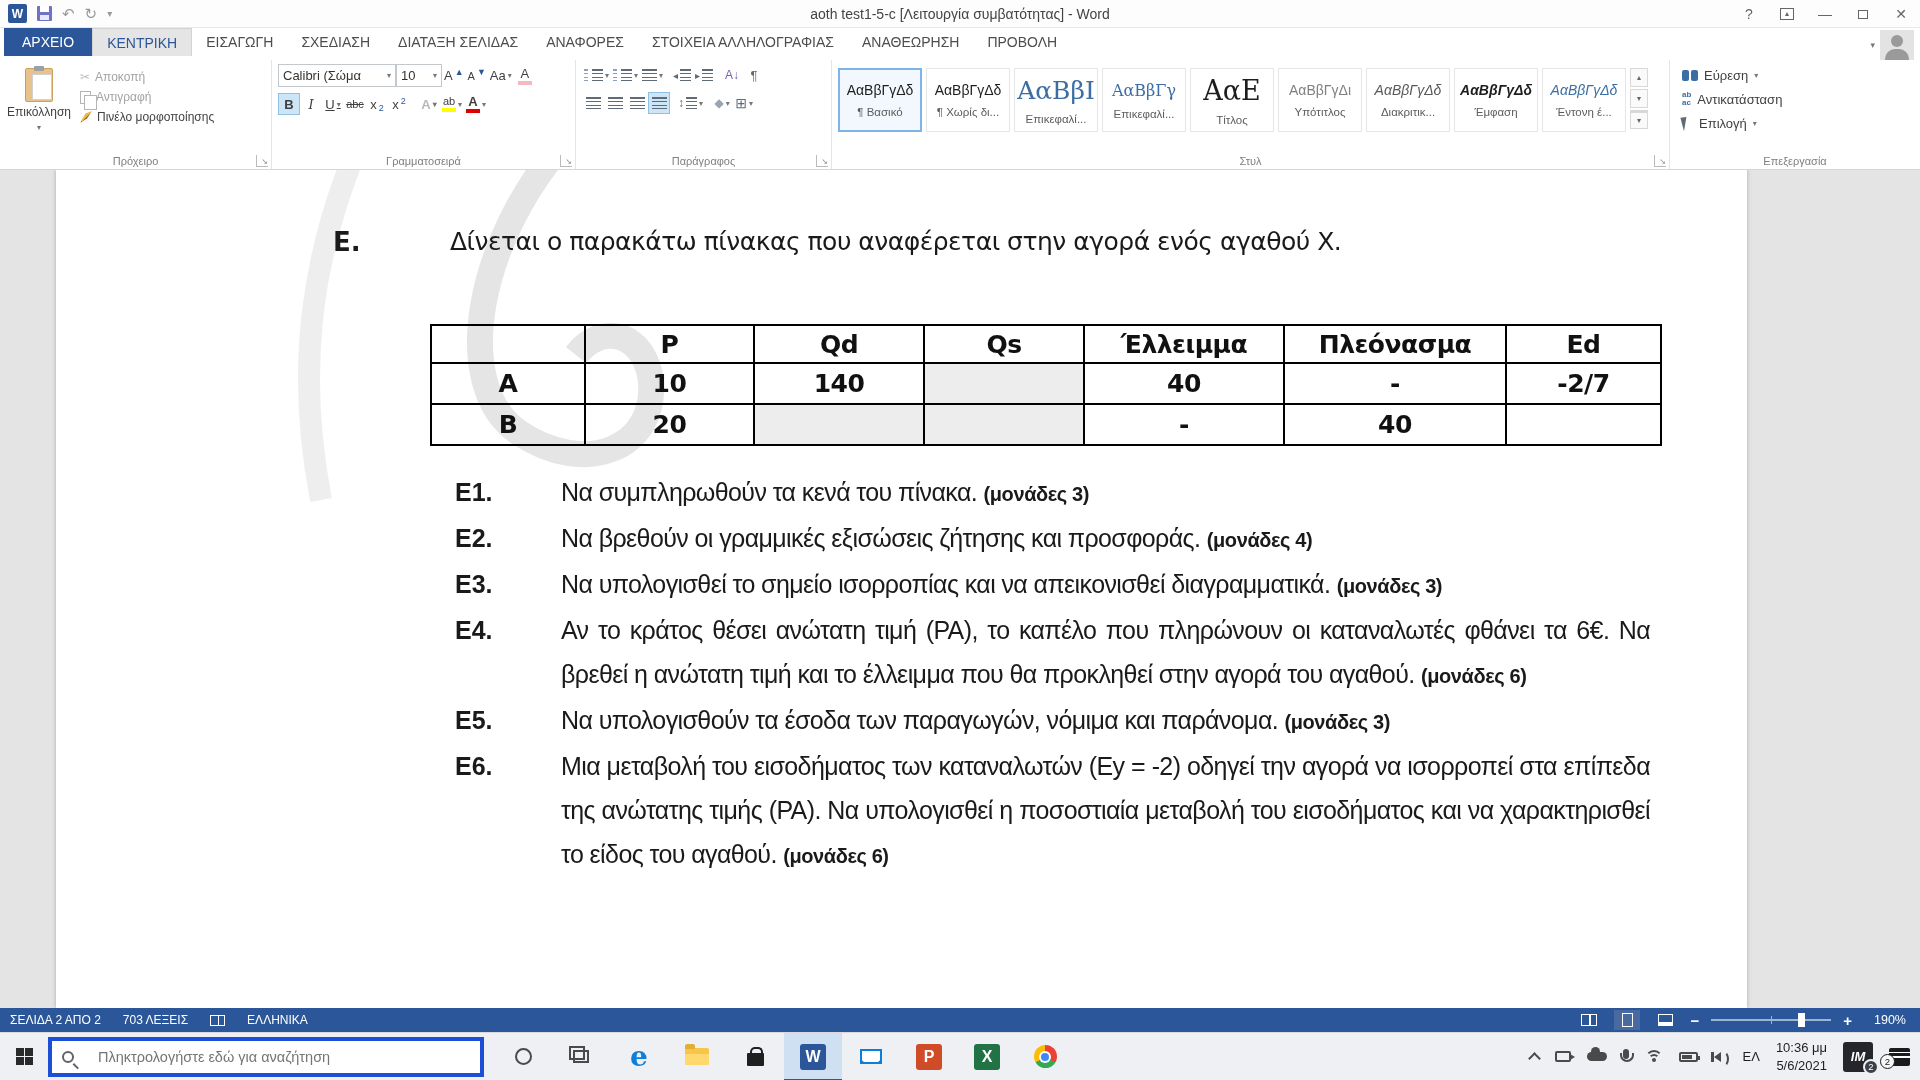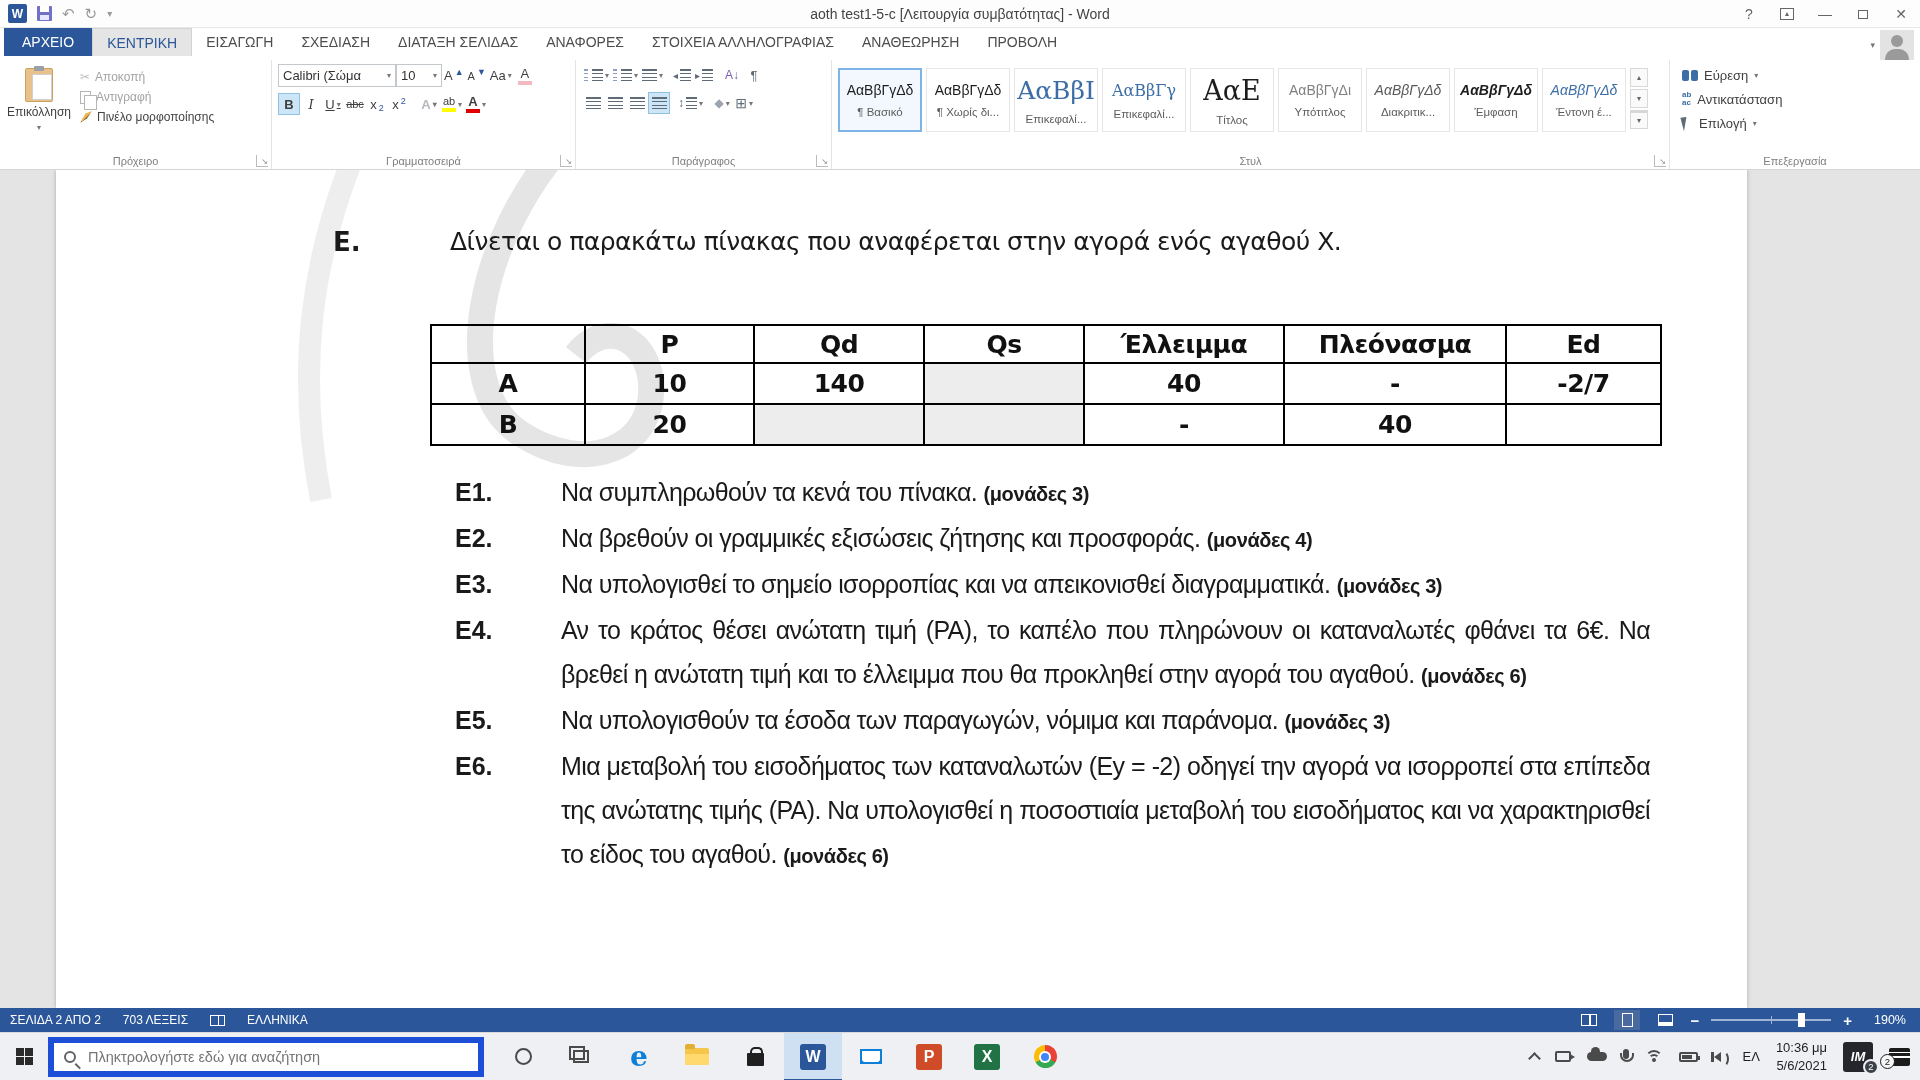--- a/index.html
+++ b/index.html
@@ -141,22 +141,22 @@
   .zoom-thumb{position:absolute;left:72%;top:-6px;width:7px;height:14px;background:#fff;}
   .zoom-sign{font-size:15px;font-weight:bold;}
   .zoom-pct{width:42px;text-align:right;font-size:12.5px;}
 
   
   .taskbar{position:absolute;left:0;top:1032px;width:1920px;height:48px;background:#eef0f3;
            border-top:1px solid #d8dadd;display:flex;align-items:center;}
   .tb-start{width:48px;height:48px;display:flex;align-items:center;justify-content:center;}
   .win-grid{width:17px;height:17px;display:grid;grid-template-columns:8px 8px;grid-template-rows:8px 8px;gap:1px;}
   .win-grid span{background:#2a2a2a;}
-  .tb-search{width:436px;height:40px;background:#fff;border:6px solid #1d4ed8;display:flex;align-items:center;
-             gap:10px;padding:0 10px;}
+  .tb-search{width:436px;height:40px;background:#fff;border:4px solid #1d4ed8;display:flex;align-items:center;
+             gap:22px;padding:0 10px;}
   .glass{width:12px;height:12px;border:2px solid #5f6368;border-radius:50%;position:relative;flex:0 0 auto;}
   .glass::after{content:"";position:absolute;left:10px;top:10px;width:7px;height:2px;background:#5f6368;transform:rotate(45deg);transform-origin:0 0;}
   .tb-search input{border:none;outline:none;font-size:14.5px;color:#444;width:100%;font-family:"Liberation Sans",sans-serif;background:transparent;}
   .tb-icons{display:flex;align-items:center;height:48px;margin-left:10px;}
   .tb-btn{width:58px;height:48px;display:flex;align-items:center;justify-content:center;position:relative;}
   .tb-btn.active{background:#cfe0f3;box-shadow:inset 0 -2px 0 #2b579a;}
   .ring{width:17px;height:17px;border:2px solid #4a4a4a;border-radius:50%;}
   .tview{width:16px;height:13px;border:2px solid #4a4a4a;position:relative;background:#eef0f3;}
   .tview::before{content:"";position:absolute;left:-6px;top:-6px;width:12px;height:10px;border:2px solid #4a4a4a;}
   .edge-e{font-size:28px;font-weight:bold;color:#0d7fd8;font-family:"DejaVu Serif",serif;line-height:1;}

